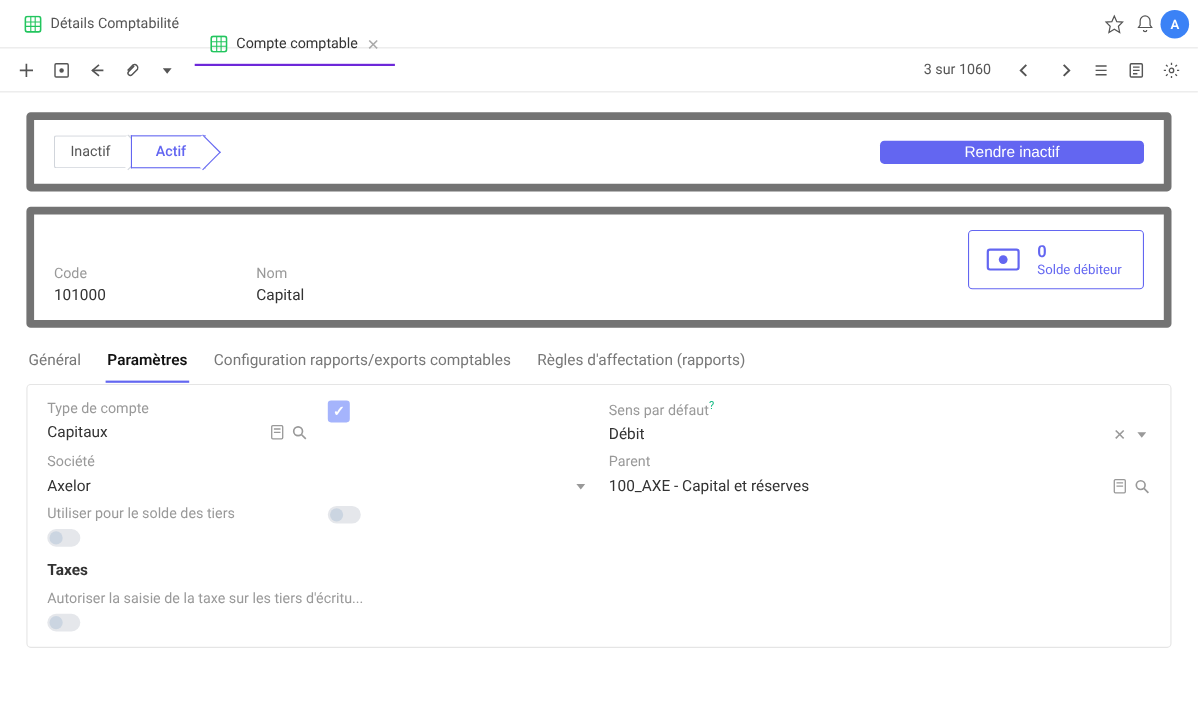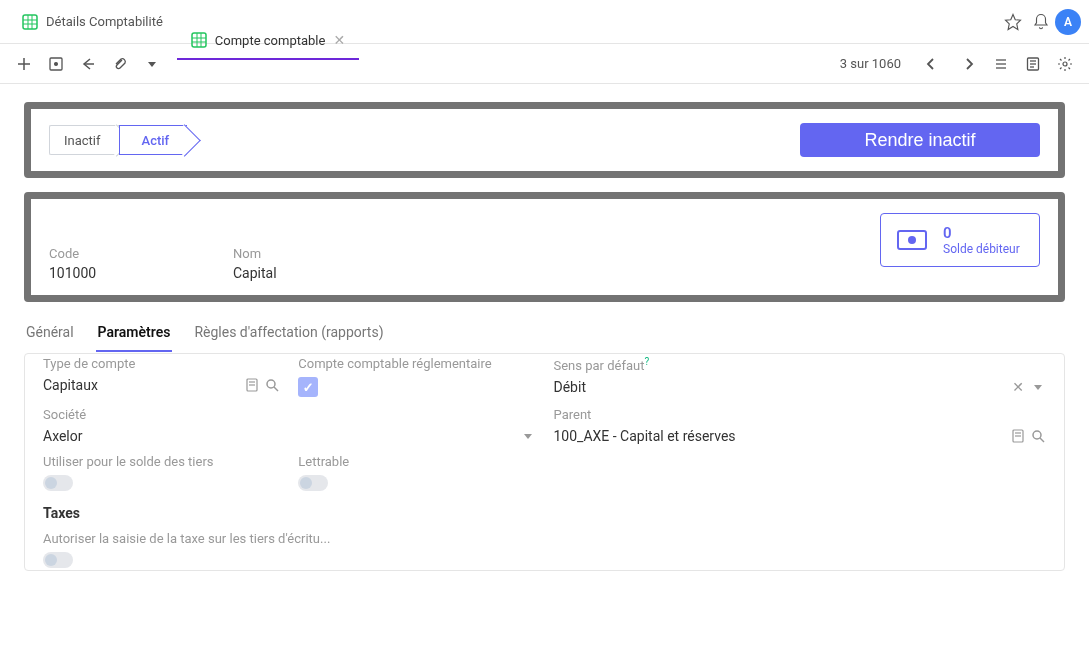--- a/index.html
+++ b/index.html
@@ -24,39 +24,39 @@
     
     .status-row { display: flex; align-items: center; justify-content: space-between; gap: 16px; }
     .status-chevrons { display: flex; align-items: center; }
     .chevron-item { position: relative; height: 30px; display: flex; align-items: center; padding: 0 18px 0 22px; font-size: 13px; border: 1px solid #d1d5db; border-right: none; background: #fff; color: #555; }
     .chevron-item.first { border-left: 1px solid #d1d5db; border-top-left-radius: 2px; border-bottom-left-radius: 2px; padding-left: 14px; }
     .chevron-item::after {
       content: ""; position: absolute; right: -9px; top: 3px; width: 22px; height: 22px; background: #fff; border-top: 1px solid #d1d5db; border-right: 1px solid #d1d5db; transform: rotate(45deg); z-index: 1;
     }
     .chevron-item.active { border-color: #6366f1; color: #6366f1; font-weight: 500; z-index: 2; }
     .chevron-item.active::after { border-color: #6366f1; }
-    .action-btn { background: #6366f1; color: #fff; border: none; height: 34px; padding: 0 40px; font-size: 18px; border-radius: 4px; cursor: pointer; min-width: 240px; }
+    .action-btn { background: #6366f1; color: #fff; border: none; height: 21px; padding: 0 40px; font-size: 14px; border-radius: 4px; cursor: pointer; min-width: 240px; }
     
     .form-row { display: flex; gap: 24px; align-items: flex-start; }
     .form-field { display: flex; flex-direction: column; gap: 4px; }
     .form-field .label { color: #999; font-size: 13px; margin-top: 33px; }
     .form-field .value { font-size: 14px; color: #333; }
     .field-code { width: 160px; }
     .field-nom { flex: 1; justify-content: center; }
     .balance-card { border: 1px solid #6366f1; border-radius: 4px; padding: 10px 16px; display: flex; align-items: center; gap: 16px; min-width: 160px; }
     .money-icon { width: 30px; height: 20px; border: 2px solid #6366f1; border-radius: 3px; display: flex; align-items: center; justify-content: center; }
     .money-icon::after { content: ""; width: 8px; height: 8px; background: #6366f1; border-radius: 50%; }
     .balance-info .amount { color: #6366f1; font-weight: 600; font-size: 15px; }
     .balance-info .desc { color: #6366f1; font-size: 12px; }
     
     .subtabs { display: flex; gap: 20px; border-bottom: 1px solid transparent; margin-bottom: 0; }
     .subtab { padding: 8px 2px 10px 2px; color: #777; font-size: 14px; cursor: pointer; }
     .subtab.active { color: #111; font-weight: 600; border-bottom: 2px solid #6366f1; }
     
-    .params-card { border: 1px solid #e5e5e5; border-radius: 4px; padding: 2px 18px; }
+    .params-card { border: 1px solid #e5e5e5; border-radius: 4px; padding: 14px 18px; }
     .params-grid { display: grid; grid-template-columns: 1fr 1fr 1fr 1fr; gap: 10px 18px; }
     .pfield { display: flex; flex-direction: column; gap: 6px; position: relative; }
     .pfield .plabel { color: #999; font-size: 13px; }
     .pfield .pvalue { font-size: 14px; color: #333; display: flex; align-items: center; justify-content: space-between; gap: 6px; }
     .pfield .field-actions { display: flex; gap: 4px; color: #999; }
     .icon-sm { width: 16px; height: 16px; display:inline-flex; align-items:center; justify-content:center; cursor:pointer; }
     .col-span-2 { grid-column: span 2; }
     
     .checkbox-filled { width: 20px; height: 20px; background: #a5b4fc; border-radius: 3px; display: flex; align-items: center; justify-content: center; color: #fff; font-weight: bold; }
     .toggle { width: 30px; height: 16px; background: #e5e7eb; border-radius: 10px; position: relative; cursor: pointer; }
@@ -209,20 +209,21 @@
       <div class="balance-info">
         <div class="amount">0</div>
         <div class="desc">Solde débiteur</div>
       </div>
     </div>
   </div>
 
   <div class="subtabs">
     <div class="subtab"><span>Général</span></div>
     <div class="subtab active"><span>Paramètres</span></div>
+    <div class="subtab"><span>Configuration rapports/exports comptables</span></div>
     <div class="subtab"><span>Règles d'affectation (rapports)</span></div>
   </div>
 
   <div class="params-card">
     <div class="params-grid">
       <div class="pfield">
         <span class="plabel">Type de compte</span>
         <div class="pvalue">
           <span>Capitaux</span>
           <span class="field-actions">
@@ -237,21 +238,20 @@
                 <svg viewBox="0 0 16 16" fill="none" stroke="#999" stroke-width="1.5">
                   <circle cx="7" cy="7" r="4"></circle>
                   <line x1="10" y1="10" x2="14" y2="14"></line>
                 </svg>
               </span>
           </span>
         </div>
       </div>
 
       <div class="pfield">
-        <span class="plabel">Compte comptable réglementaire</span>
         <div class="checkbox-filled">✓</div>
       </div>
 
       <div class="pfield col-span-2">
         <span class="plabel"><span>Sens par défaut</span><span class="help-q">?</span></span>
         <div class="pvalue">
           <span>Débit</span>
           <span class="field-actions">
             <span class="icon-sm">✕</span>
             <span class="icon-sm">
@@ -298,21 +298,20 @@
           </span>
         </div>
       </div>
 
       <div class="pfield">
         <span class="plabel">Utiliser pour le solde des tiers</span>
         <div class="toggle"></div>
       </div>
 
       <div class="pfield">
-        <span class="plabel">Lettrable</span>
         <div class="toggle"></div>
       </div>
       <div class="col-span-2"></div>
     </div>
 
     <div class="section-title">Taxes</div>
 
     <div class="pfield" style="max-width: 50%;">
       <span class="plabel">Autoriser la saisie de la taxe sur les tiers d'écritu...</span>
       <div class="toggle"></div>

